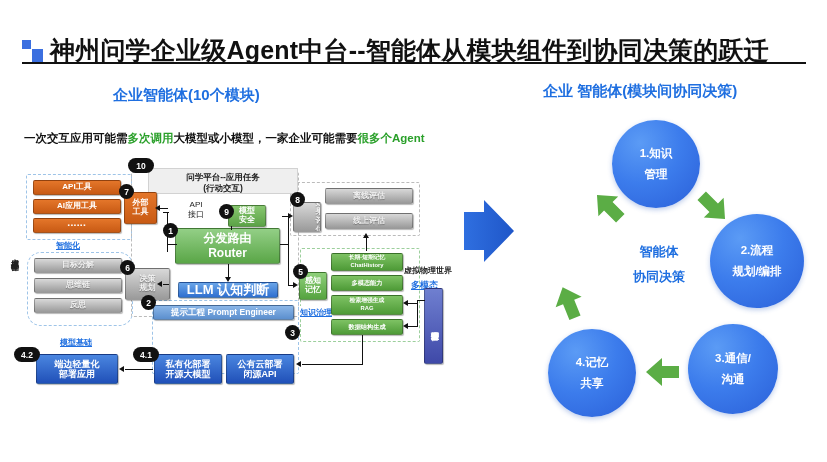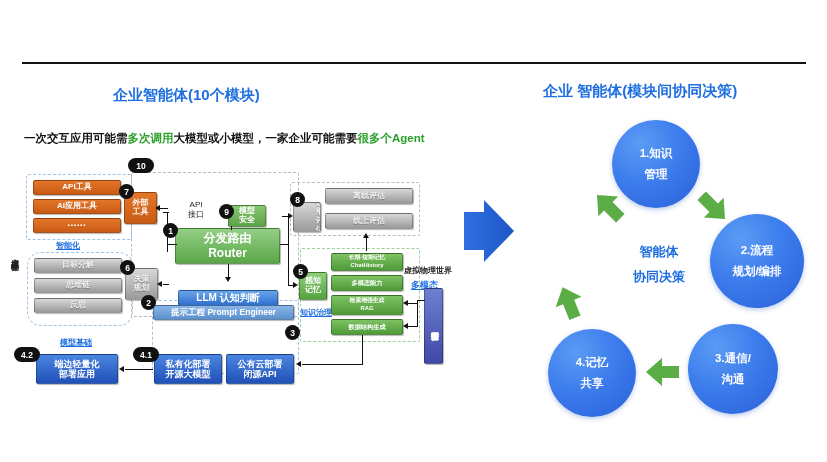--- a/index.html
+++ b/index.html
@@ -104,35 +104,46 @@
     font-weight:bold;line-height:1.9;white-space:nowrap;
   }
   .garrow{position:absolute;}
   .bigarrow{position:absolute;}
 </style>
 </head>
 <body>
 
 <div id="slide">
 
+  <div class="title-bar">
+    <div class="logo-mark">
+      <i class="a"></i>
+        <i class="b"></i>
+    </div>
+    <div class="title-text">神州问学企业级Agent中台--智能体从模块组件到协同决策的跃迁</div>
+  </div>
   <div style="position:absolute;left:22px;top:62px;width:784px;height:1.6px;background:#111;"></div>
 
   <div class="sec-head" id="head-left">企业智能体(10个模块)</div>
 
   <div class="lead-line">
     <span>一次交互应用可能需</span><span class="g">多次调用</span><span>大模型或小模型，一家企业可能需要</span><span class="g">很多个Agent</span>
   </div>
 
   <div class="dash" style="left:26px;top:174px;width:104px;height:64px;"></div>
   <div class="dash" style="left:27px;top:252px;width:104px;height:72px;border-radius:14px;"></div>
   <div class="dash gray" style="left:131px;top:172px;width:166px;height:143px;"></div>
   <div class="dash" style="left:152px;top:300px;width:145px;height:72px;"></div>
   <div class="dash green" style="left:300px;top:248px;width:118px;height:92px;"></div>
   <div class="dash gray" style="left:290px;top:182px;width:128px;height:52px;"></div>
 
+  <div class="platform" style="left:148px;top:168px;width:150px;height:26px;">
+    <div>问学平台--应用任务</div>
+    <div>(行动交互)</div>
+  </div>
   <div class="badge wide" style="left:128px;top:158px;">10</div>
 
   <div class="vlbl" style="left:8px;top:252px;">虚拟思维世界</div>
   <div class="lbl blue" style="left:56px;top:240px;">智能化</div>
   <div class="lbl blue" style="left:60px;top:337px;">模型基础</div>
   <div class="lbl blue" style="left:299px;top:306px;background:#fff;padding:1px 1px;">知识治理</div>
   <div class="lbl black" style="left:404px;top:265px;">虚拟物理世界</div>
   <div class="lbl blue" style="left:411px;top:279px;font-size:9px;">多模态</div>
 
   <div class="box orange" style="left:33px;top:180px;width:88px;height:15px;">API工具</div>
@@ -140,21 +151,21 @@
   <div class="box orange" style="left:33px;top:218px;width:88px;height:15px;font-size:6px;letter-spacing:1px;">▪▪▪▪▪▪</div>
   <div class="box orange" style="left:124px;top:192px;width:33px;height:32px;flex-direction:column;">
     <span>外部</span>
     <span>工具</span>
   </div>
   <div class="badge" style="left:119px;top:184px;">7</div>
 
   <div class="box gray" style="left:34px;top:258px;width:88px;height:15px;">目标分解</div>
   <div class="box gray" style="left:34px;top:278px;width:88px;height:15px;">思维链</div>
   <div class="box gray" style="left:34px;top:298px;width:88px;height:15px;">反思</div>
-  <div class="box gray" style="left:125px;top:268px;width:33px;height:32px;flex-direction:column;">
+  <div class="box gray" style="left:125px;top:268px;width:45px;height:32px;flex-direction:column;">
     <span>决策</span>
     <span>规划</span>
   </div>
   <div class="badge" style="left:120px;top:260px;">6</div>
 
   <div style="position:absolute;left:188px;top:200px;font-size:8px;color:#222;text-align:center;line-height:1.25;">
     <div>API</div>
     <div>接口</div>
   </div>
 
@@ -163,21 +174,21 @@
     <span>安全</span>
   </div>
   <div class="badge" style="left:219px;top:204px;">9</div>
 
   <div class="box router" style="left:175px;top:228px;width:105px;height:36px;flex-direction:column;line-height:1.25;">
     <span>分发路由</span>
     <span>Router</span>
   </div>
   <div class="badge" style="left:163px;top:223px;">1</div>
 
-  <div class="box blue" style="left:178px;top:290px;width:100px;height:16px;font-size:10px;">LLM 认知判断</div>
+  <div class="box blue" style="left:178px;top:282px;width:100px;height:16px;font-size:13px;">LLM 认知判断</div>
 
   <div class="box bluemid" style="left:153px;top:305px;width:141px;height:15px;font-size:8.5px;">提示工程 Prompt Engineer</div>
   <div class="badge" style="left:141px;top:295px;">2</div>
 
   <div class="badge" style="left:285px;top:325px;">3</div>
 
   <div class="box bluedeep" style="left:36px;top:354px;width:82px;height:30px;flex-direction:column;font-size:9px;">
     <span>端边轻量化</span>
     <span>部署应用</span>
   </div>

